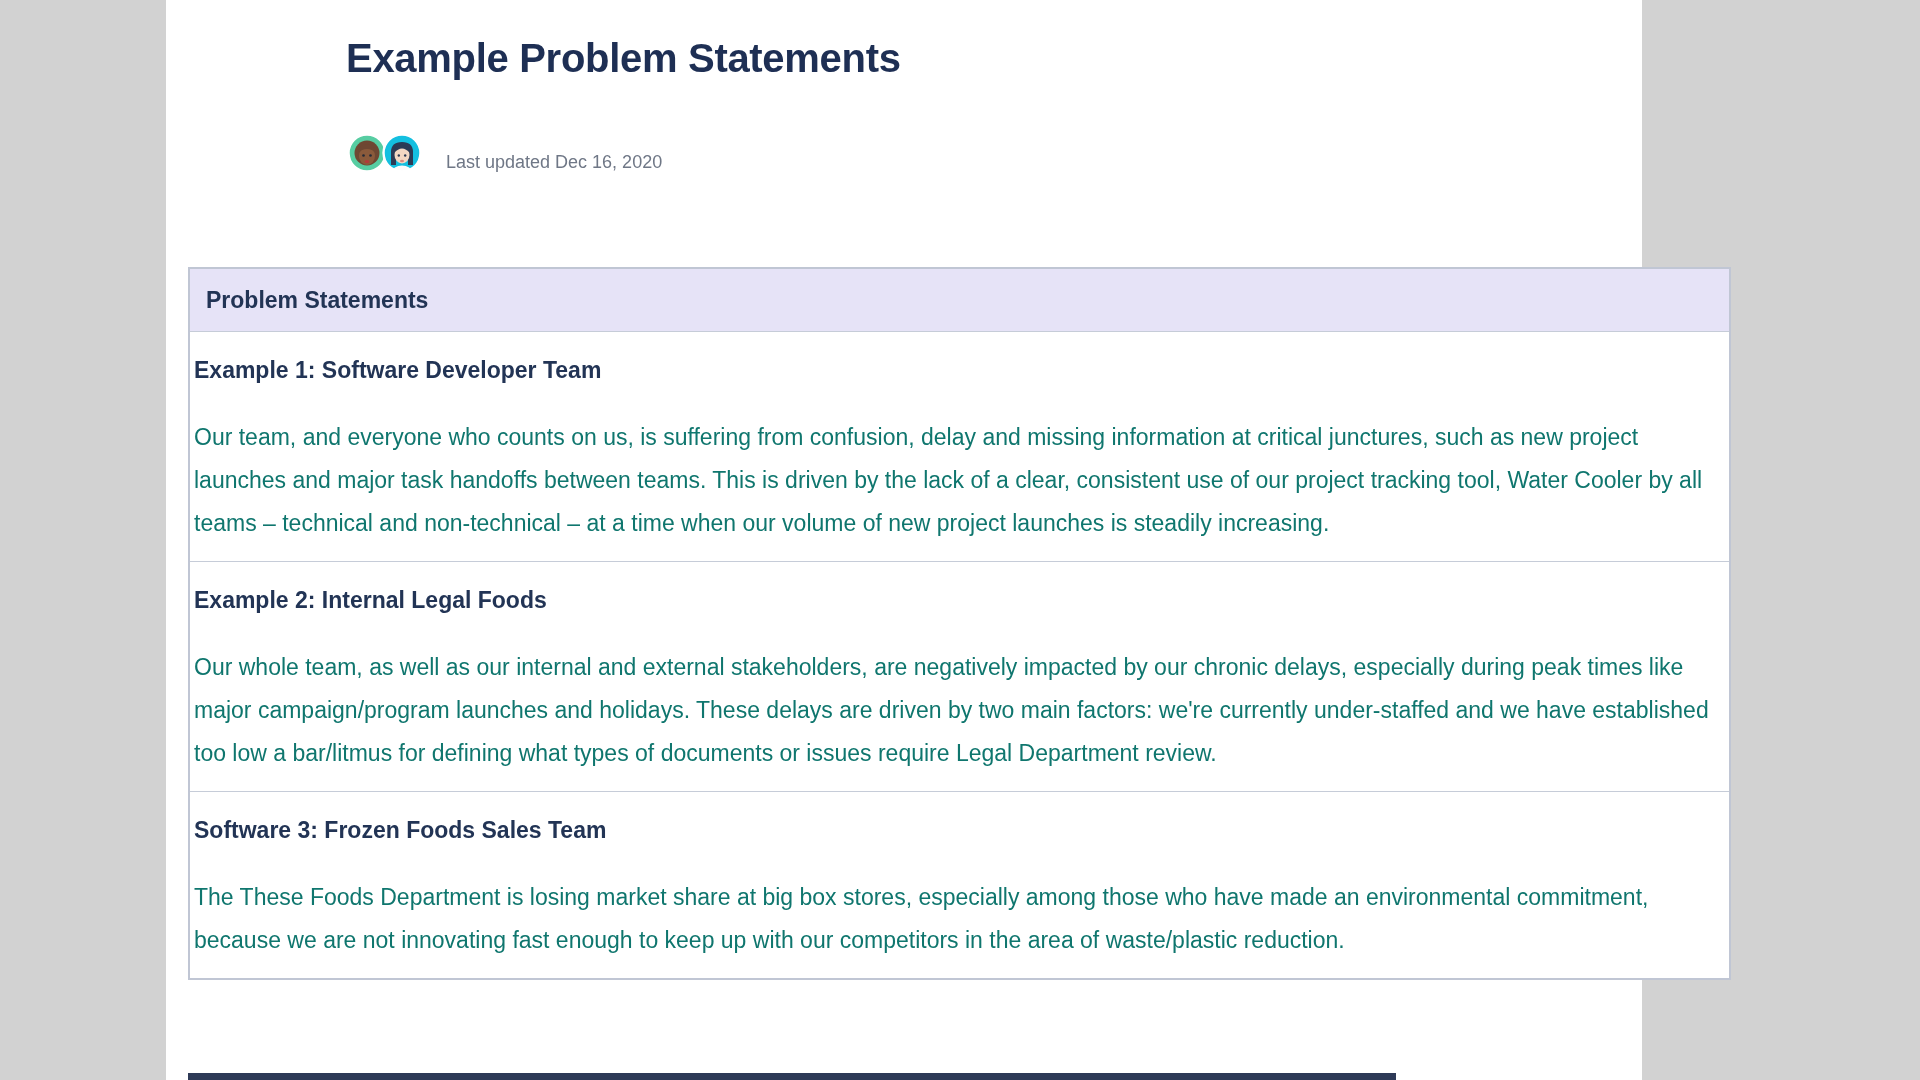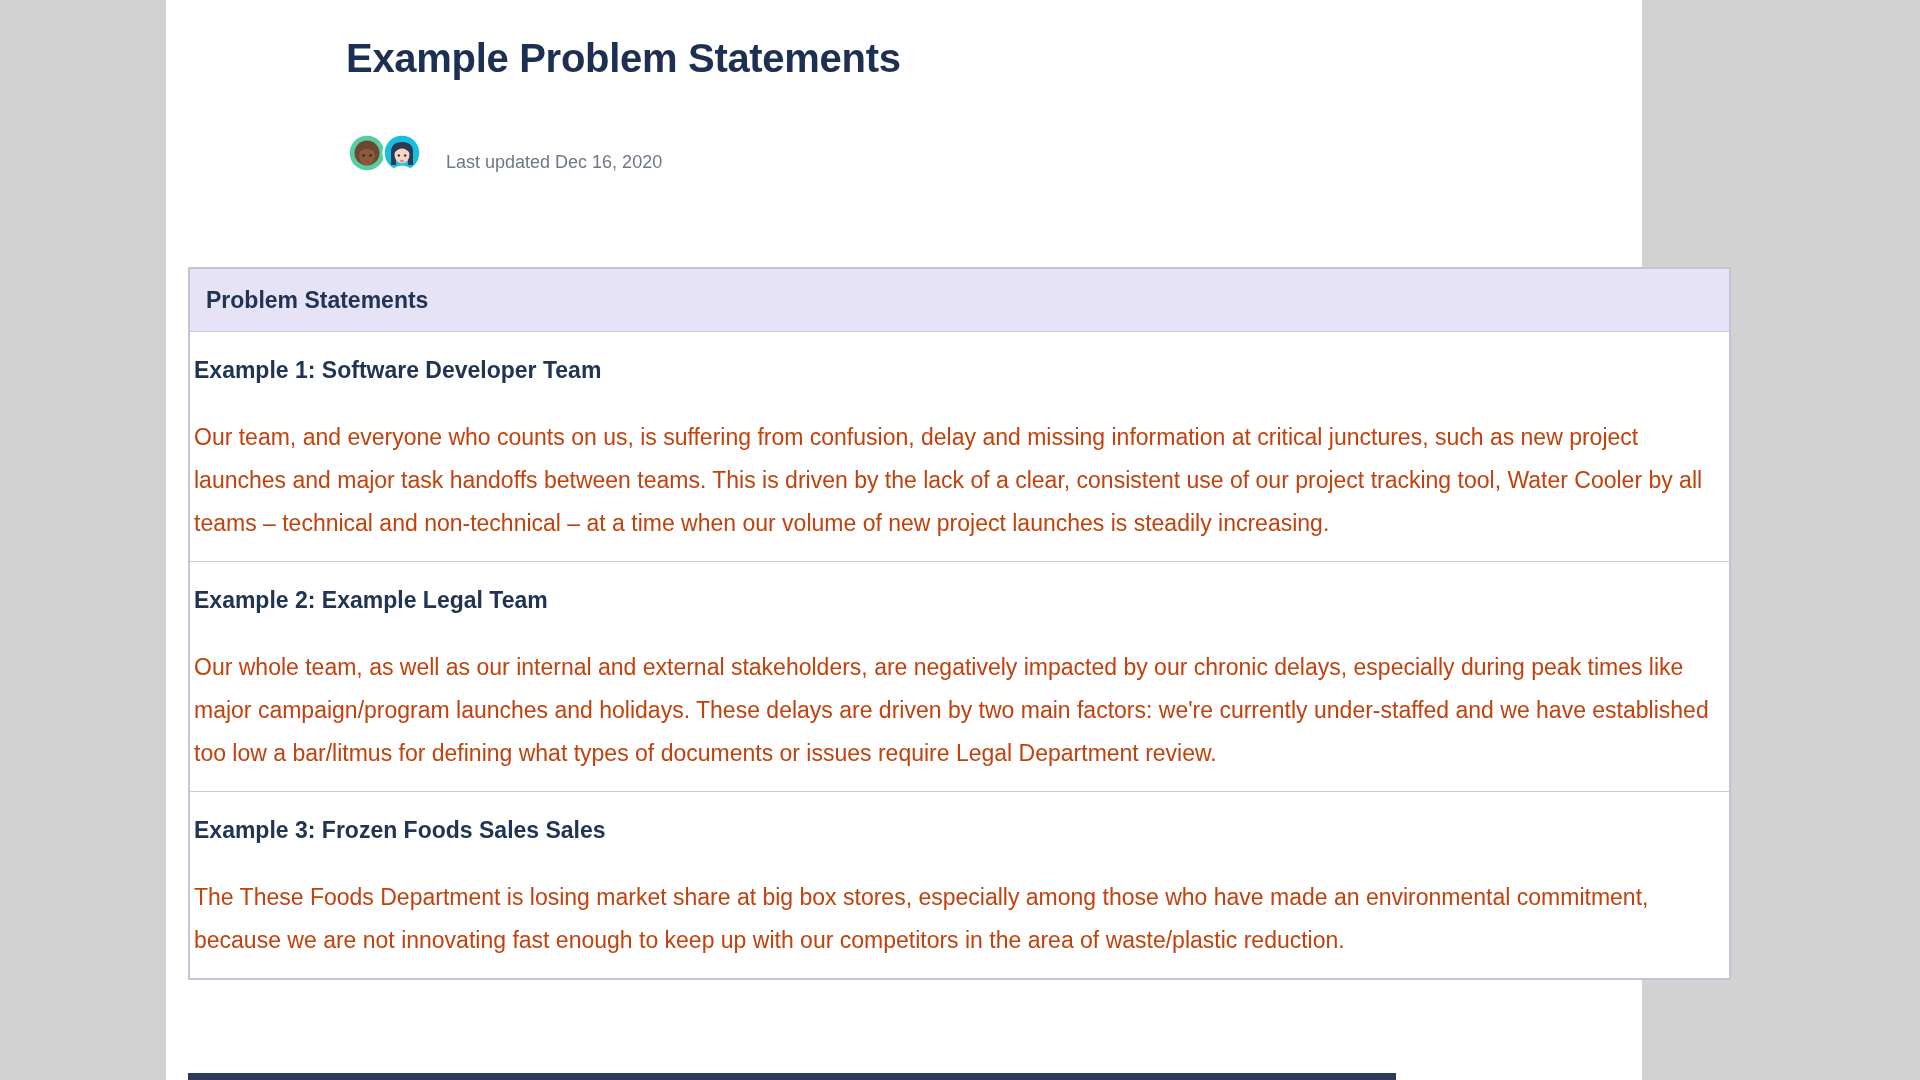--- a/index.html
+++ b/index.html
@@ -52,21 +52,21 @@
     padding:24px 16px 16px 4px;
     vertical-align:top;
     background:#ffffff;
   }
   .ps-cell h3{
     margin:0 0 32px 0;
     font-size:23px;line-height:28px;font-weight:700;color:#223455;
   }
   .ps-cell p{
     margin:0;
-    font-size:23px;line-height:43px;color:#c2410c;
+    font-size:23px;line-height:43px;color:#0f766e;
   }
   .next-element-band{
     position:absolute;left:22px;top:1073px;
     width:1208px;height:7px;
     background:#2e3a57;
   }
 </style>
 </head>
 <body>
 
@@ -123,27 +123,27 @@
     </thead>
     <tbody>
       <tr>
         <td class="ps-cell">
           <h3>Example 1: Software Developer Team</h3>
           <p>Our team, and everyone who counts on us, is suffering from confusion, delay and missing information at critical junctures, such as new project launches and major task handoffs between teams. This is driven by the lack of a clear, consistent use of our project tracking tool, Water Cooler by all teams – technical and non-technical – at a time when our volume of new project launches is steadily increasing.</p>
         </td>
       </tr>
       <tr>
         <td class="ps-cell">
-          <h3>Example 2: Example Legal Team</h3>
+          <h3>Example 2: Internal Legal Foods</h3>
           <p>Our whole team, as well as our internal and external stakeholders, are negatively impacted by our chronic delays, especially during peak times like major campaign/program launches and holidays. These delays are driven by two main factors: we're currently under-staffed and we have established too low a bar/litmus for defining what types of documents or issues require Legal Department review.</p>
         </td>
       </tr>
       <tr>
         <td class="ps-cell">
-          <h3>Example 3: Frozen Foods Sales Sales</h3>
+          <h3>Software 3: Frozen Foods Sales Team</h3>
           <p>The These Foods Department is losing market share at big box stores, especially among those who have made an environmental commitment, because we are not innovating fast enough to keep up with our competitors in the area of waste/plastic reduction.</p>
         </td>
       </tr>
     </tbody>
   </table>
 
   <div class="next-element-band"></div>
 
 </div>
 

